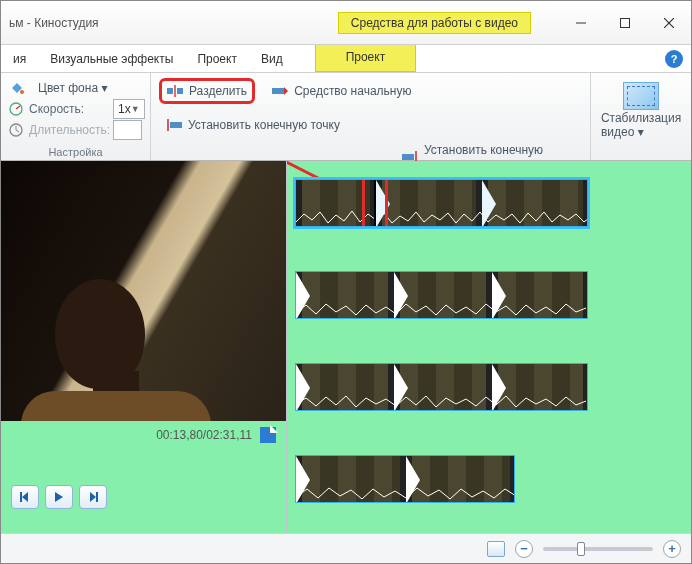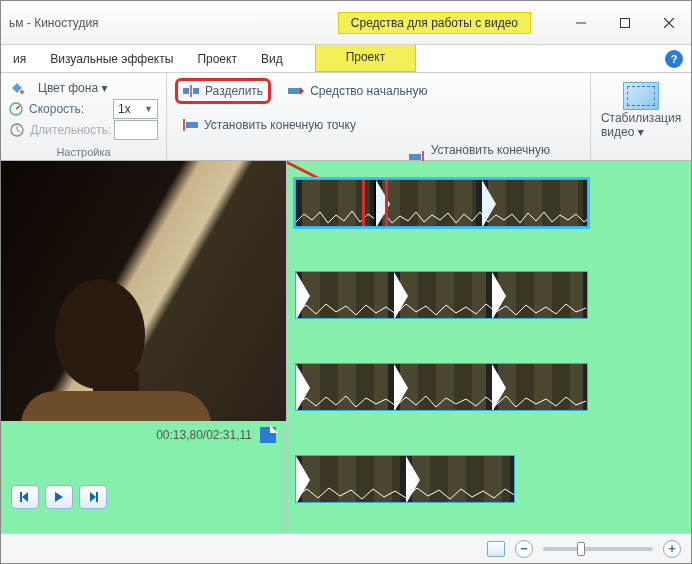--- a/index.html
+++ b/index.html
@@ -91,21 +91,21 @@
     <span class="menu-item">ия</span>
     <span class="menu-item">Визуальные эффекты</span>
     <span class="menu-item">Проект</span>
     <span class="menu-item">Вид</span>
     <span class="menu-item context">Проект</span>
     <div class="help-icon">?</div>
   </div>
 
   <div class="ribbon">
 
-    <div class="ribbon-group" style="width:166px">
+    <div class="ribbon-group" style="width:150px">
       <div>
         <div class="ribbon-row">
           <span class="small-icon">
               <svg width="14" height="14">
                 <path d="M2 7 L7 2 L12 7 L7 12 Z" fill="#5aa0d8"></path>
                 <circle cx="12" cy="11" r="2" fill="#e06a2b"></circle>
               </svg>
             </span>
           <span class="ribbon-btn">
               <span>Цвет фона ▾</span>

